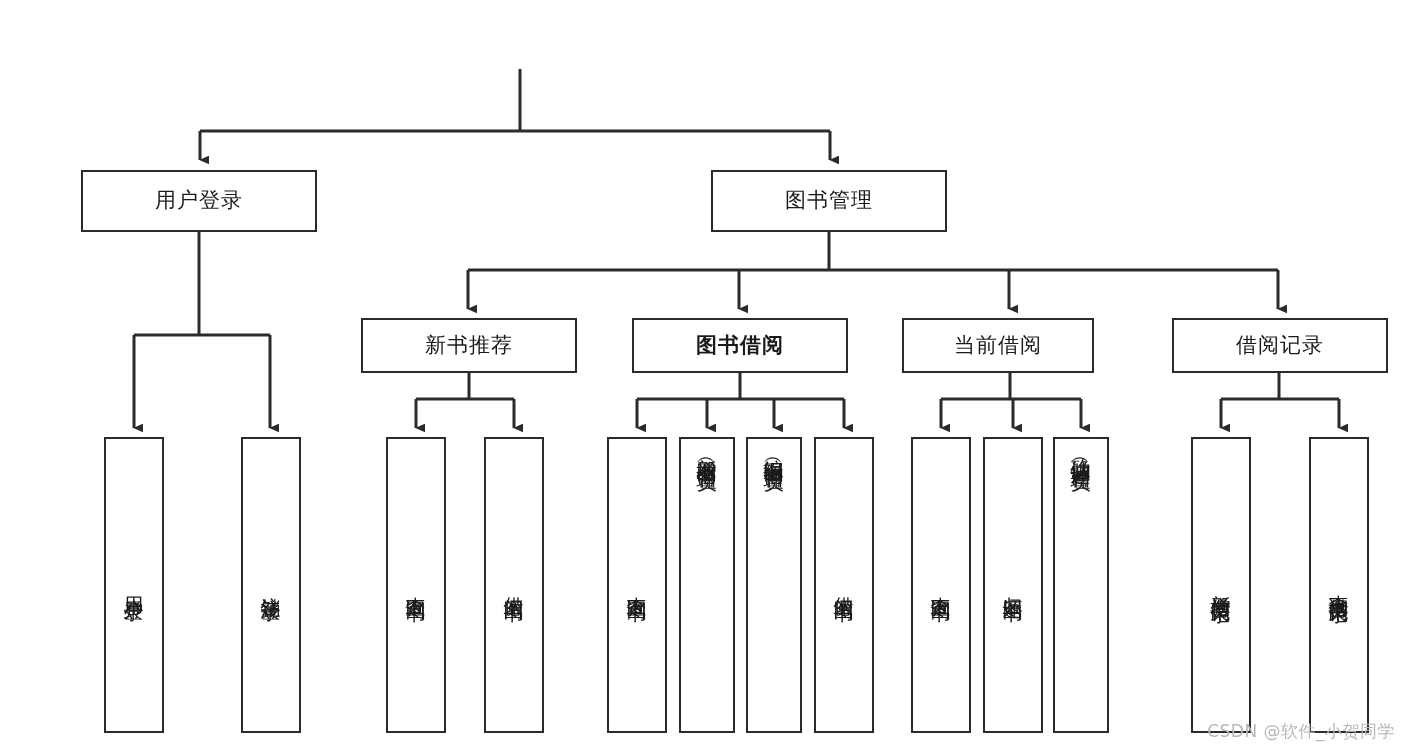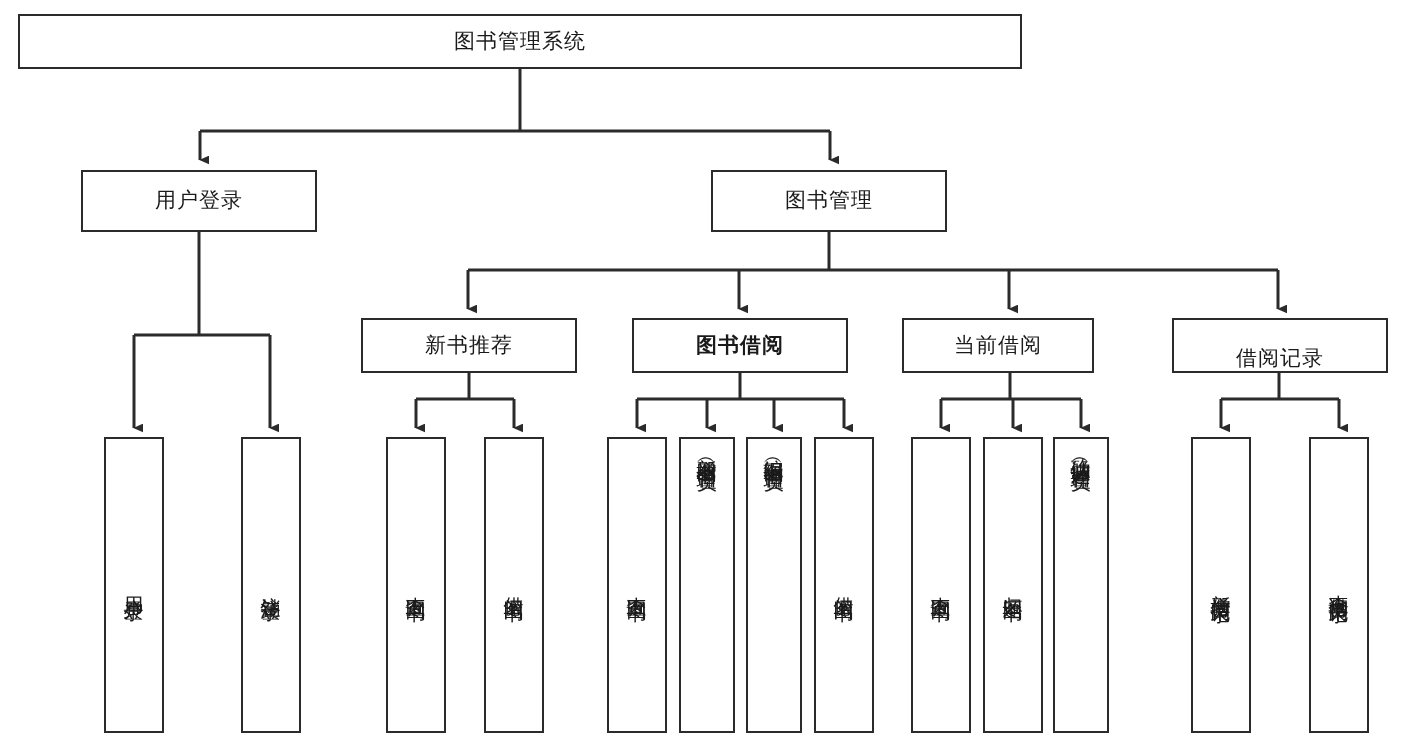--- a/index.html
+++ b/index.html
@@ -117,41 +117,38 @@
       <path d="M 1013,399 L 1013,428" marker-end="url(#arrowhead)"></path>
       <path d="M 1081,399 L 1081,428" marker-end="url(#arrowhead)"></path>
 
       <path d="M 1279,373 L 1279,399"></path>
       <path d="M 1221,399 L 1339,399"></path>
       <path d="M 1221,399 L 1221,428" marker-end="url(#arrowhead)"></path>
       <path d="M 1339,399 L 1339,428" marker-end="url(#arrowhead)"></path>
     </g>
   </svg>
 
-  <div class="node-box horizontal" id="node-root" style="left: 18px; top: 14px; width: 1004px; height: 55px;">
-    <span class="node-label">图书管理系统</span>
-  </div>
 
   <div class="node-box horizontal" id="node-l2-0" style="left: 81px; top: 170px; width: 236px; height: 62px;">
     <span class="node-label">用户登录</span>
   </div>
   <div class="node-box horizontal" id="node-l2-1" style="left: 711px; top: 170px; width: 236px; height: 62px;">
     <span class="node-label">图书管理</span>
   </div>
 
   <div class="node-box horizontal" id="node-l3-0" style="left: 361px; top: 318px; width: 216px; height: 55px;">
     <span class="node-label">新书推荐</span>
   </div>
   <div class="node-box horizontal" id="node-l3-1" style="left: 632px; top: 318px; width: 216px; height: 55px; font-weight: bold;">
     <span class="node-label">图书借阅</span>
   </div>
   <div class="node-box horizontal" id="node-l3-2" style="left: 902px; top: 318px; width: 192px; height: 55px;">
     <span class="node-label">当前借阅</span>
   </div>
-  <div class="node-box horizontal" id="node-l3-3" style="left: 1172px; top: 318px; width: 216px; height: 55px; align-items: flex-end;">
+  <div class="node-box horizontal" id="node-l3-3" style="left: 1172px; top: 318px; width: 216px; height: 55px;">
     <span class="node-label">借阅记录</span>
   </div>
 
   <div class="node-box vertical" id="node-leaf-0" style="left: 104px; top: 437px; width: 60px; height: 296px;">
     <span class="node-label">用户登录</span>
   </div>
   <div class="node-box vertical" id="node-leaf-1" style="left: 241px; top: 437px; width: 60px; height: 296px;">
     <span class="node-label">注销登录</span>
   </div>
   <div class="node-box vertical" id="node-leaf-2" style="left: 386px; top: 437px; width: 60px; height: 296px;">
@@ -181,13 +178,14 @@
   <div class="node-box vertical top-aligned" id="node-leaf-10" style="left: 1053px; top: 437px; width: 56px; height: 296px;">
     <span class="node-label">确认归还（管理员）</span>
   </div>
   <div class="node-box vertical" id="node-leaf-11" style="left: 1191px; top: 437px; width: 60px; height: 296px;">
     <span class="node-label">新增借阅记录</span>
   </div>
   <div class="node-box vertical" id="node-leaf-12" style="left: 1309px; top: 437px; width: 60px; height: 296px;">
     <span class="node-label">查询借阅记录</span>
   </div>
 
+  <div id="watermark">CSDN @软件_小贺同学</div>
 </div>
 
 </body></html>

